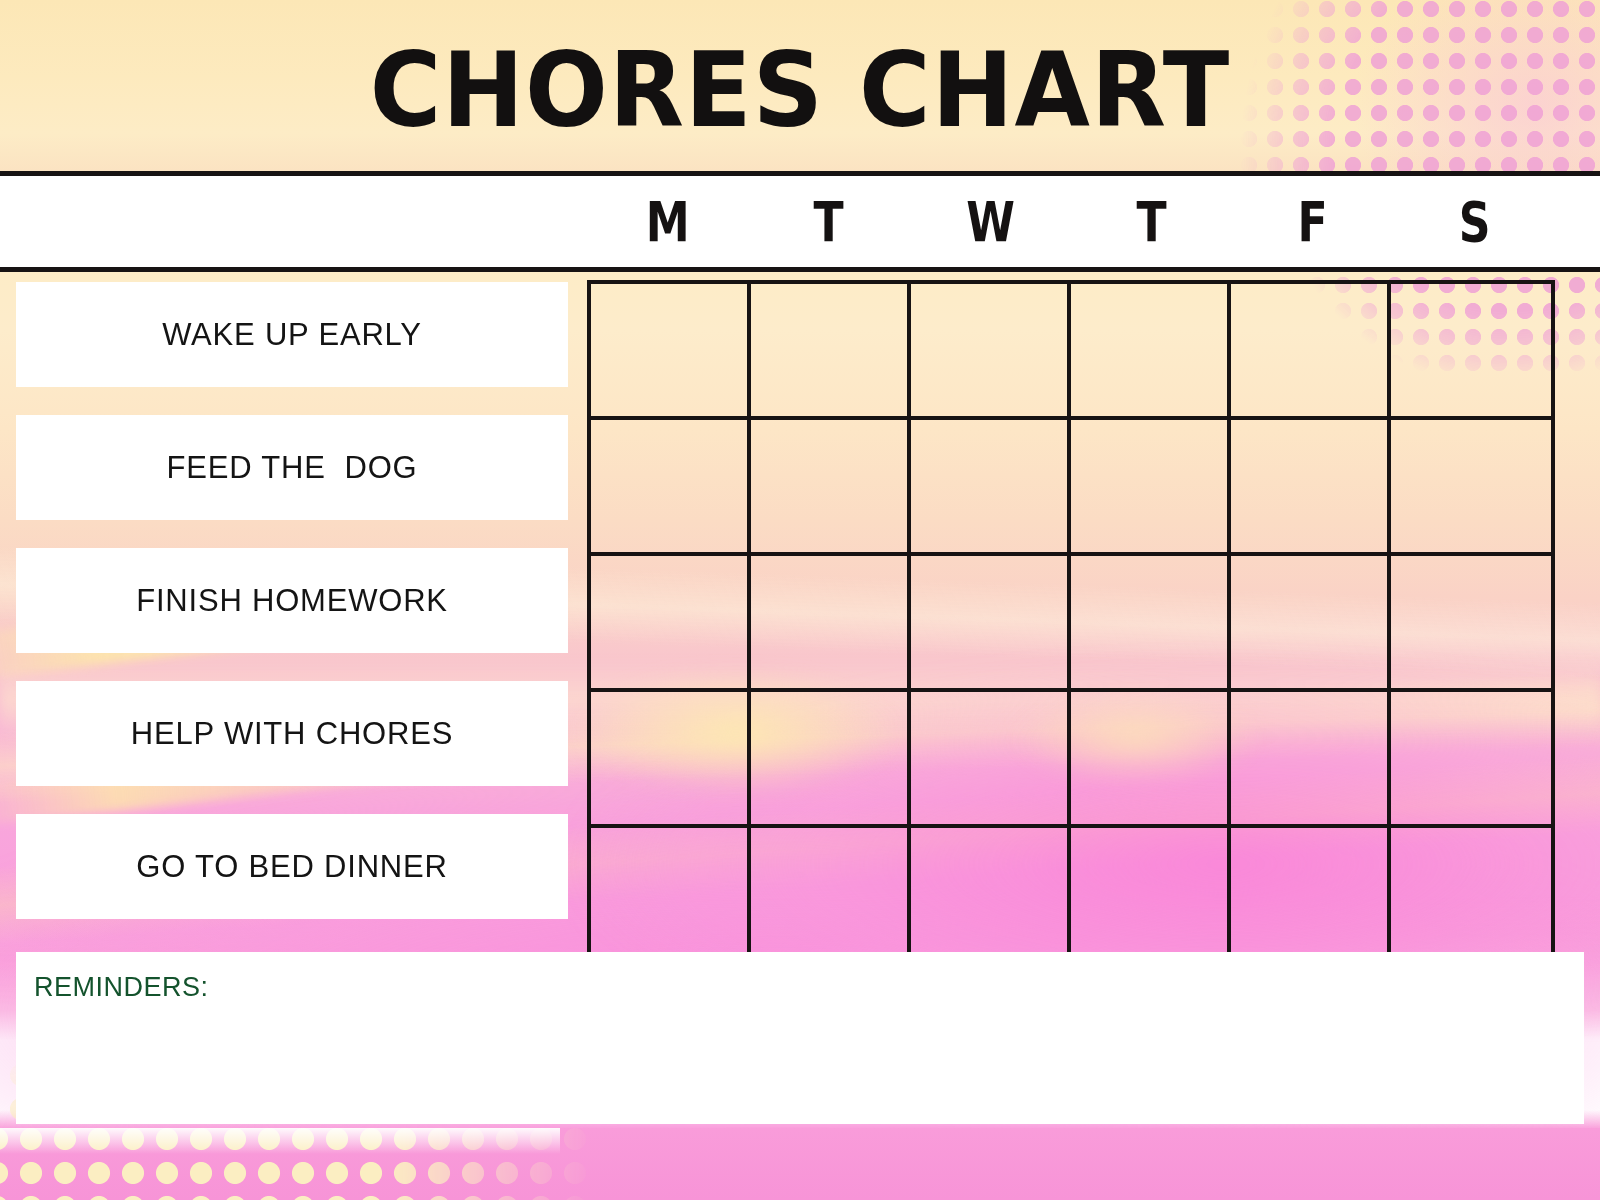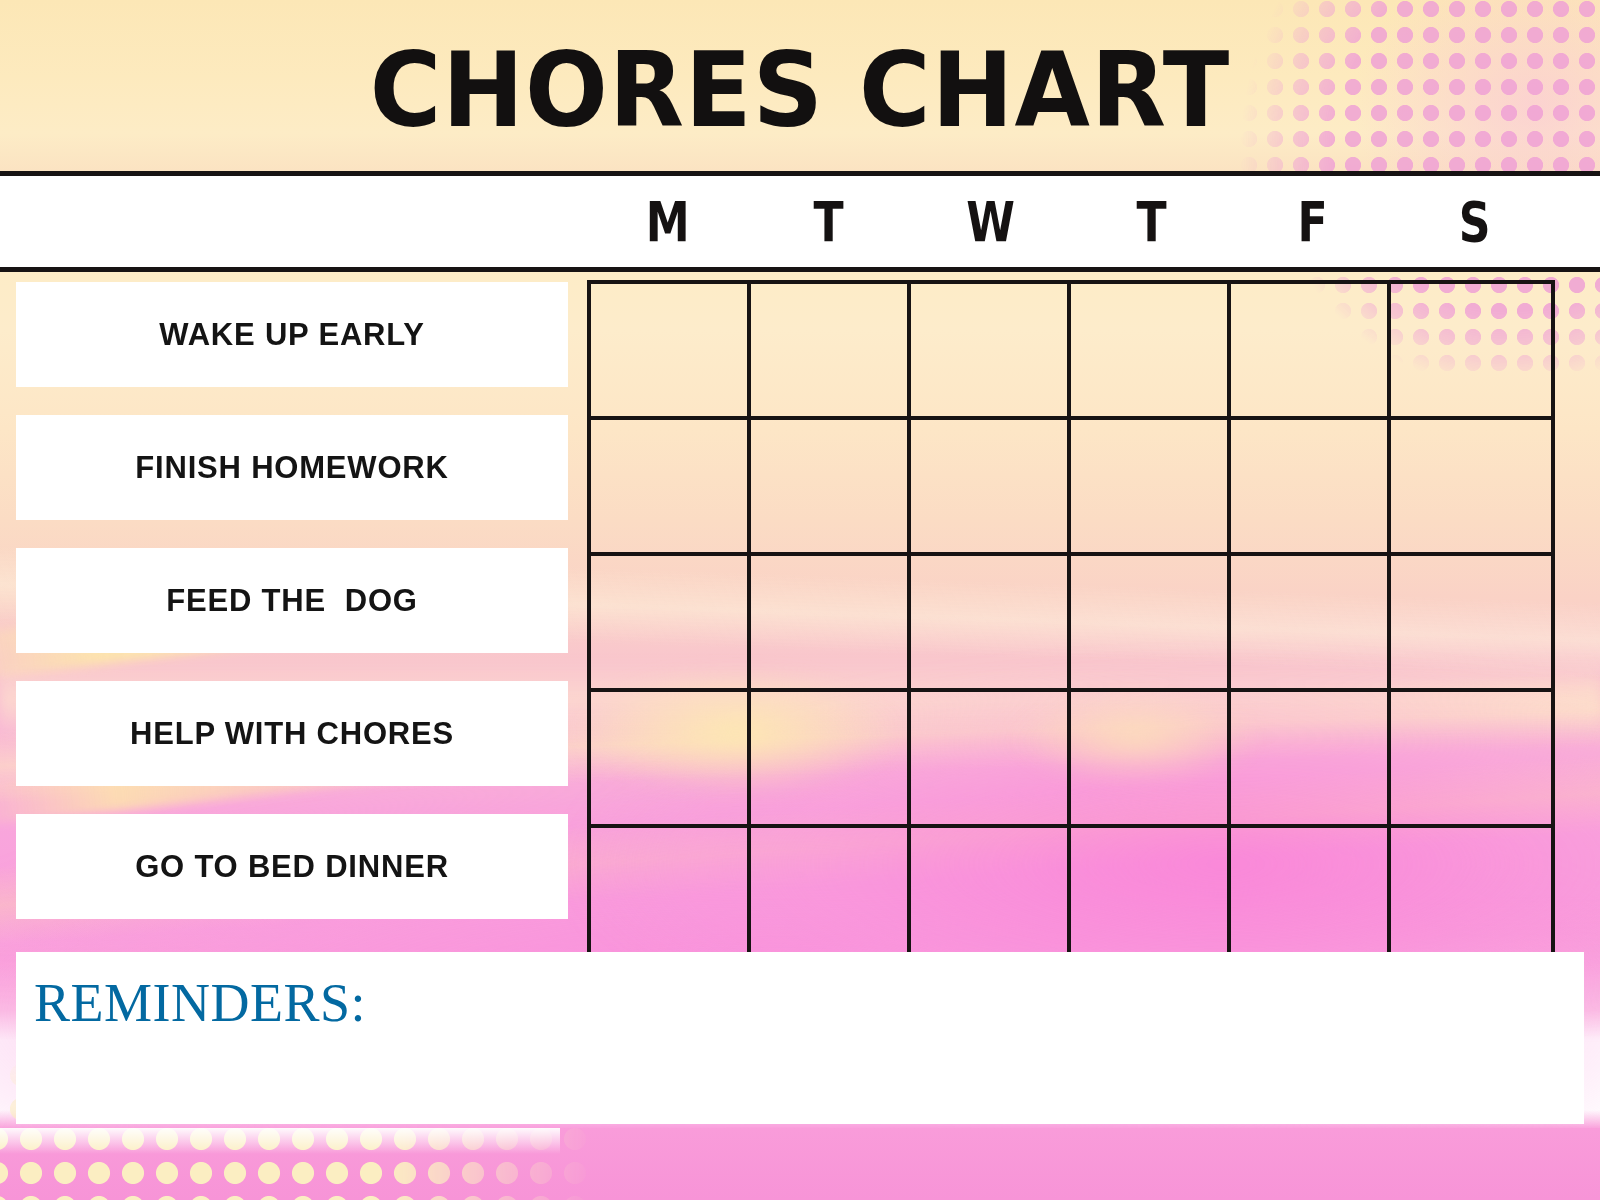--- a/index.html
+++ b/index.html
@@ -259,21 +259,21 @@
     height: 105px;
     background: #ffffff;
     display: flex;
     align-items: center;
     justify-content: center;
     margin-bottom: 28px;
     box-sizing: border-box;
   }
   .label-text {
     font-family: "Liberation Sans", sans-serif;
-    font-weight: 700;
+    font-weight: 400;
     font-size: 31px;
     letter-spacing: 0.8px;
     color: #141414;
     white-space: pre;
   }
 
   
   .grid {
     position: absolute;
     left: 587px;
@@ -300,25 +300,25 @@
     left: 16px;
     top: 680px;
     width: 1568px;
     height: 172px;
     background: #ffffff;
   }
   .reminders-label {
     position: absolute;
     left: 18px;
     top: 20px;
-    font-family: Liberation Serif, serif;
+    font-family: Liberation Sans, sans-serif;
     font-weight: 300;
-    font-size: 54px;
+    font-size: 27px;
     letter-spacing: 0.5px;
-    color: #0369a1;
+    color: #14532d;
   }
 
   
   .bottom-band {
     position: absolute;
     left: 0;
     top: 1128px;
     width: 1600px;
     height: 72px;
     background: linear-gradient(180deg, #f99cda 0%, #f794d7 100%);
@@ -378,24 +378,24 @@
   </div>
   <div class="rule rule-bottom"></div>
 
   <div class="body-area">
 
     <div class="labels">
       <div class="label-box">
         <span class="label-text">WAKE UP EARLY</span>
       </div>
       <div class="label-box">
+        <span class="label-text">FEED THE  DOG</span>
+      </div>
+      <div class="label-box">
         <span class="label-text">FINISH HOMEWORK</span>
-      </div>
-      <div class="label-box">
-        <span class="label-text">FEED THE  DOG</span>
       </div>
       <div class="label-box">
         <span class="label-text">HELP WITH CHORES</span>
       </div>
       <div class="label-box">
         <span class="label-text">GO TO BED DINNER</span>
       </div>
     </div>
 
     <div class="grid" id="chore-grid">

